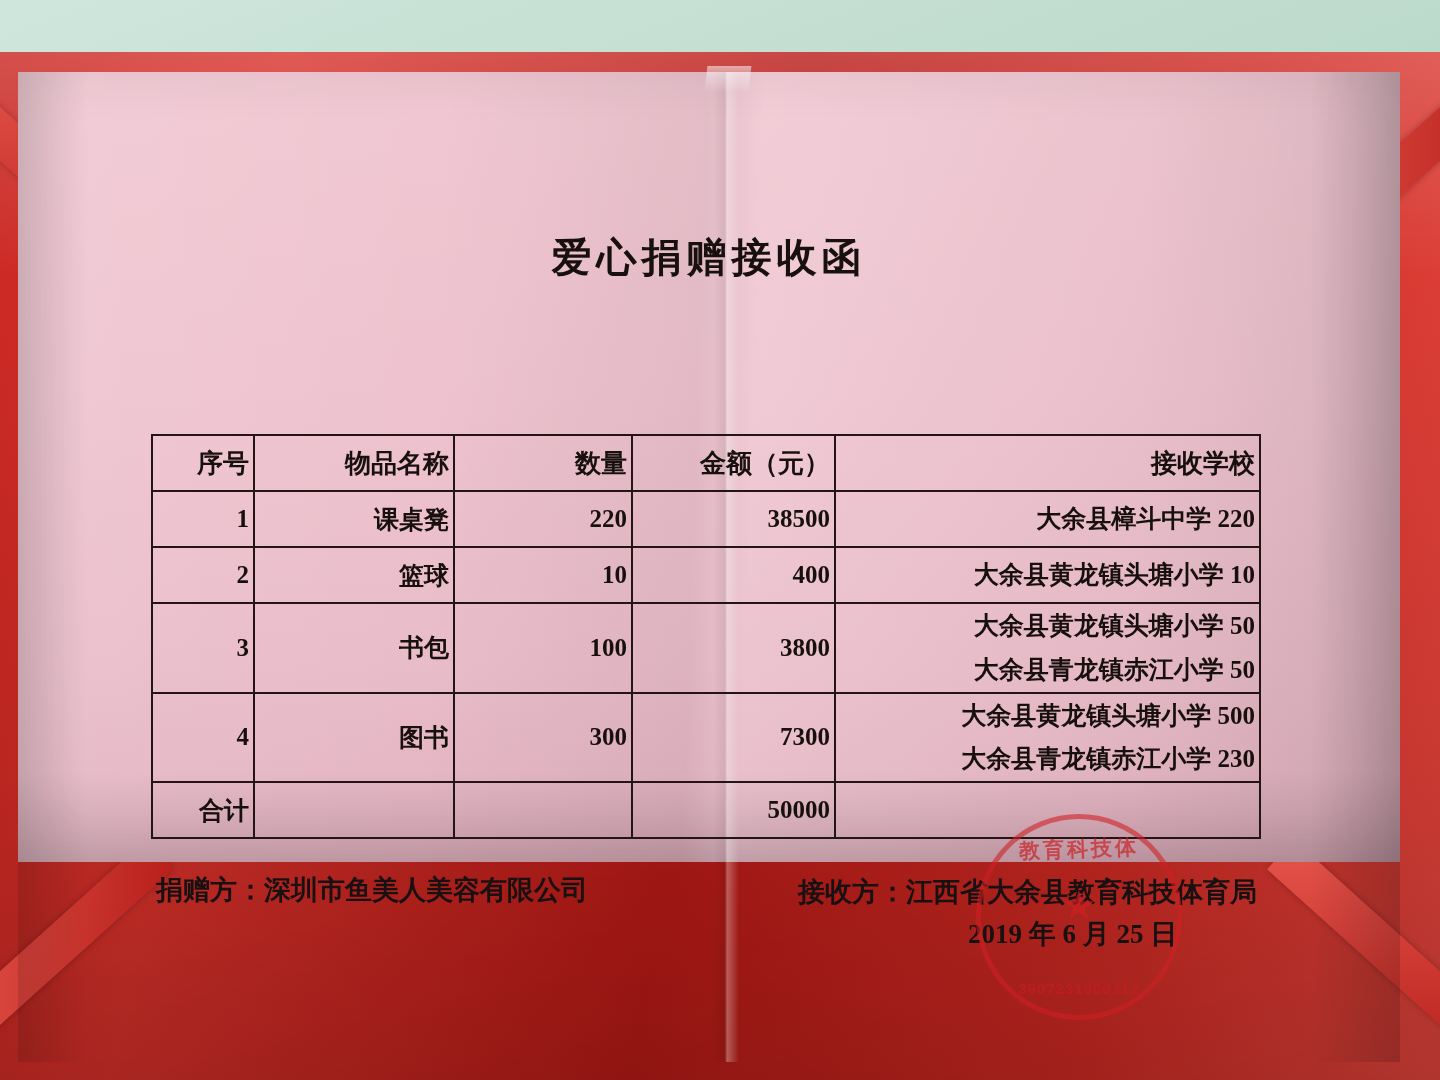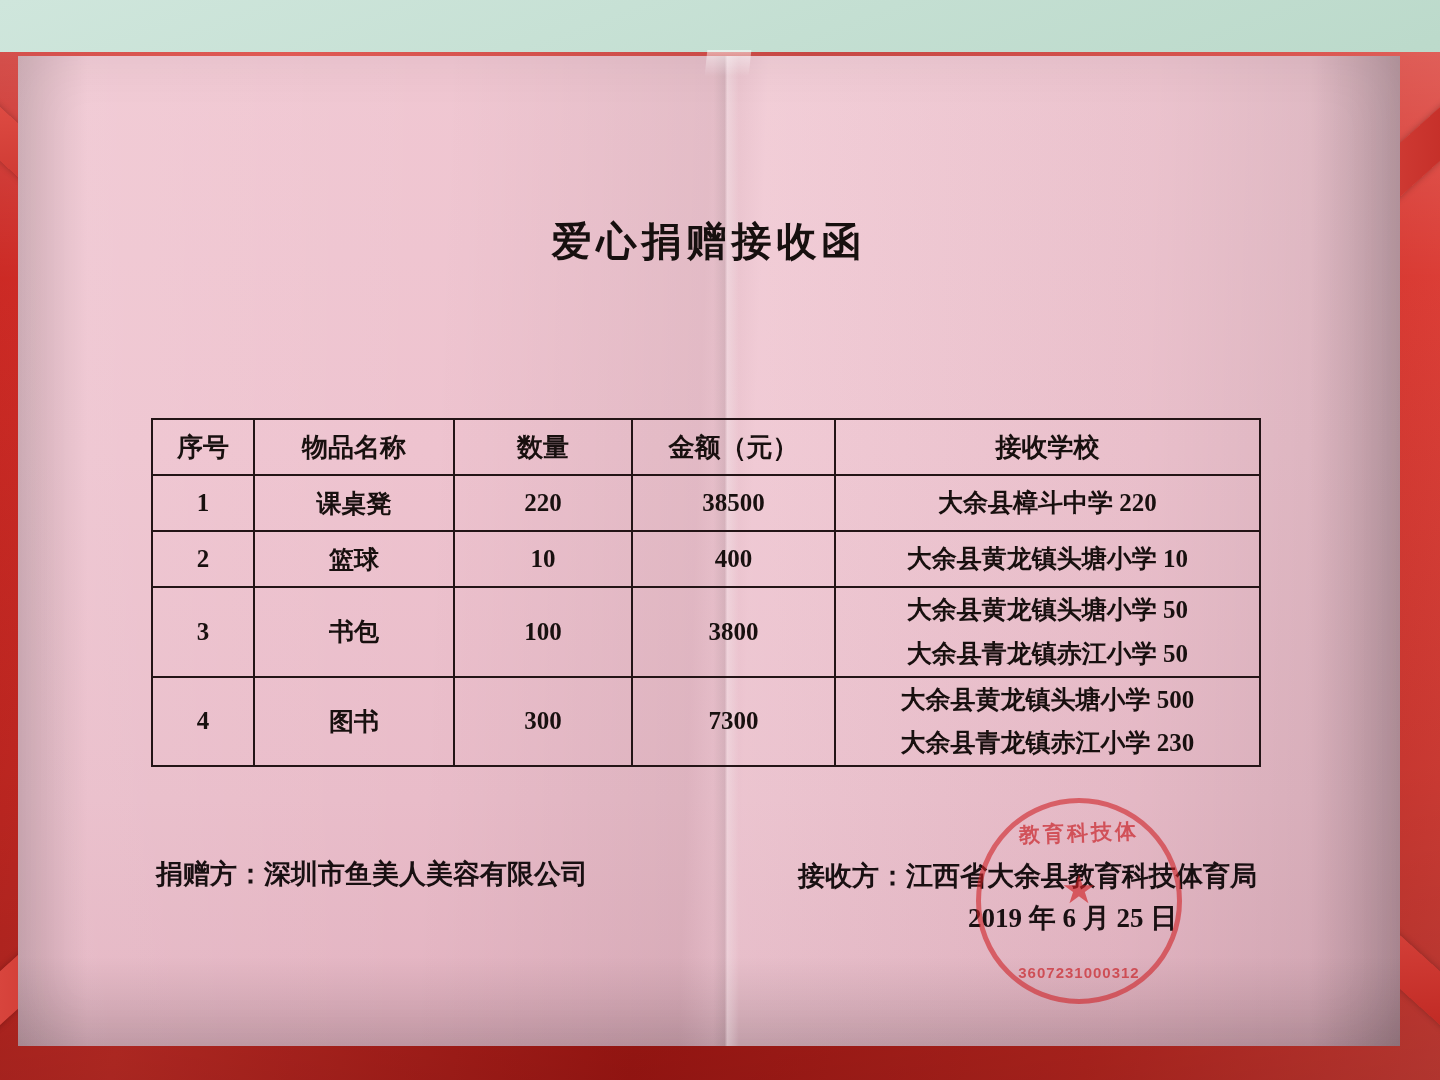--- a/index.html
+++ b/index.html
@@ -66,23 +66,23 @@
     right: -50px; bottom: 10px;
     width: 300px; height: 40px;
     transform: rotate(42deg);
     transform-origin: right bottom;
   }
 
   
   .certificate {
     position: absolute;
     left: 18px;
-    top: 56px;
+    top: 72px;
     width: 1382px;
-    height: 990px;
+    height: 790px;
     background:
       linear-gradient(92deg, rgba(255,255,255,0.10) 0%, rgba(255,255,255,0.0) 30%, rgba(0,0,0,0.05) 49%, rgba(255,255,255,0.12) 53%, rgba(0,0,0,0.02) 80%, rgba(0,0,0,0.10) 100%),
       linear-gradient(180deg, #f0c7d2 0%, #eec3cf 40%, #e9bcc9 75%, #e2b2c0 100%);
     box-shadow: inset 0 0 60px rgba(0,0,0,0.07);
   }
   
   .fold {
     position: absolute;
     left: 695px;
     top: 0;
@@ -161,21 +161,21 @@
     top: 362px;
     width: 1110px;
     border-collapse: collapse;
     font-family: "Liberation Serif", serif;
     font-size: 25px;
     color: #18100f;
   }
   table.items th,
   table.items td {
     border: 2px solid #231416;
-    text-align: center;
+    text-align: right;
     vertical-align: middle;
     padding: 0 4px;
     font-weight: bold;
   }
   table.items th { height: 54px; font-size: 26px; }
   table.items td { height: 54px; }
   .col-no     { width: 96px; }
   .col-name   { width: 200px; margin-top: 44px; }
   .col-qty    { width: 176px; }
   .col-amount { width: 200px; }
@@ -320,20 +320,27 @@
           <tr class="row-tall">
             <td>4</td>
             <td>图书</td>
             <td>300</td>
             <td>7300</td>
             <td>
               <div class="school-lines">大余县黄龙镇头塘小学 500</div>
               <div class="school-lines">大余县青龙镇赤江小学 230</div>
             </td>
           </tr>
+          <tr class="total-row">
+            <td>合计</td>
+            <td></td>
+            <td></td>
+            <td>50000</td>
+            <td></td>
+          </tr>
         </tbody>
       </table>
 
       <div class="footer-left">捐赠方：深圳市鱼美人美容有限公司</div>
 
       <div class="footer-right">
         <div>接收方：江西省大余县教育科技体育局</div>
         <div class="footer-date">2019 年 6 月 25 日</div>
       </div>
 

